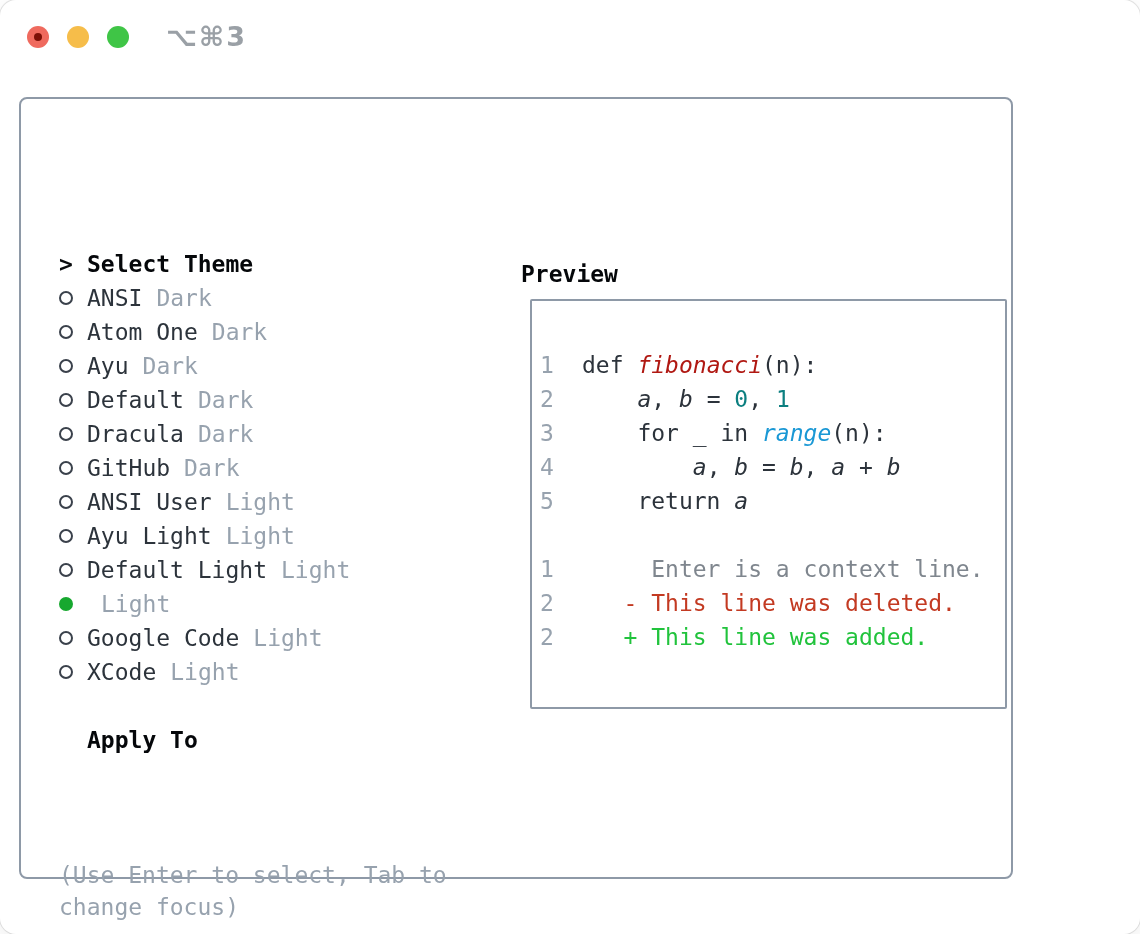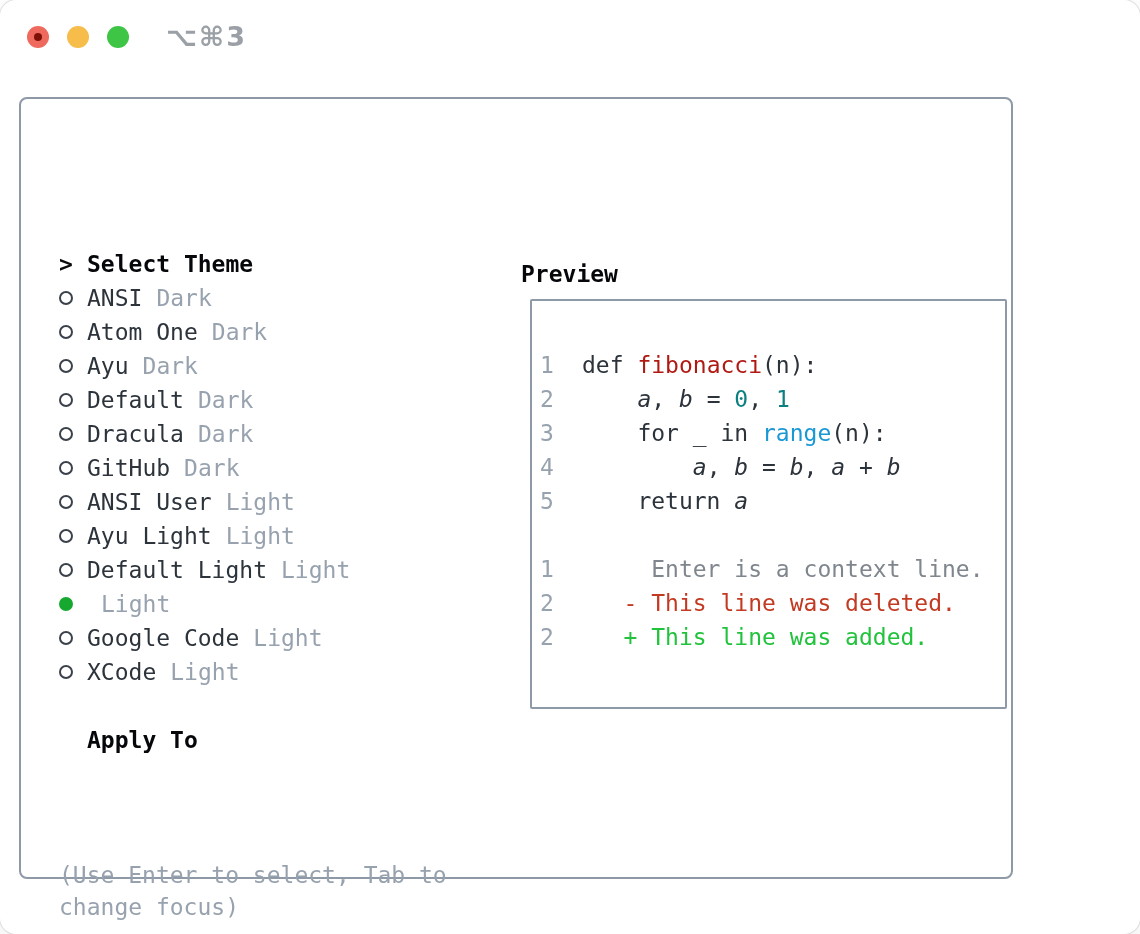--- a/index.html
+++ b/index.html
@@ -60,23 +60,23 @@
     display:flex; align-items:center; font-weight:bold; color:#05070a;margin-top:10px; }
   .preview-box {
     position:absolute; left:509px; top:200px; width:477px; height:410px;
     border:2px solid var(--border); border-radius:2px; box-sizing:border-box;
     padding:47px 8px 0 8px; background:#ffffff;
   }
   .cline { height:34px; display:flex; align-items:center; white-space:pre; }
   .ln { width:42px; flex:0 0 42px; color:var(--muted); }
   .tok-plain    { color:var(--text); }
   .tok-keyword  { color:var(--text); }
-  .tok-function { color:var(--fn-red); }
+  .tok-function { color:var(--fn-red);font-style:italic; }
   .tok-number   { color:var(--teal); }
-  .tok-builtin  { color:var(--blue); }
+  .tok-builtin  { color:var(--blue);font-style:italic; }
   .tok-variable { color:var(--text); font-style:italic; }
   .tok-context  { color:var(--context); }
   .tok-deleted  { color:var(--del-red); }
   .tok-added    { color:var(--add-green); }
 </style>
 </head>
 <body>
 
 <div class="stage">
 

